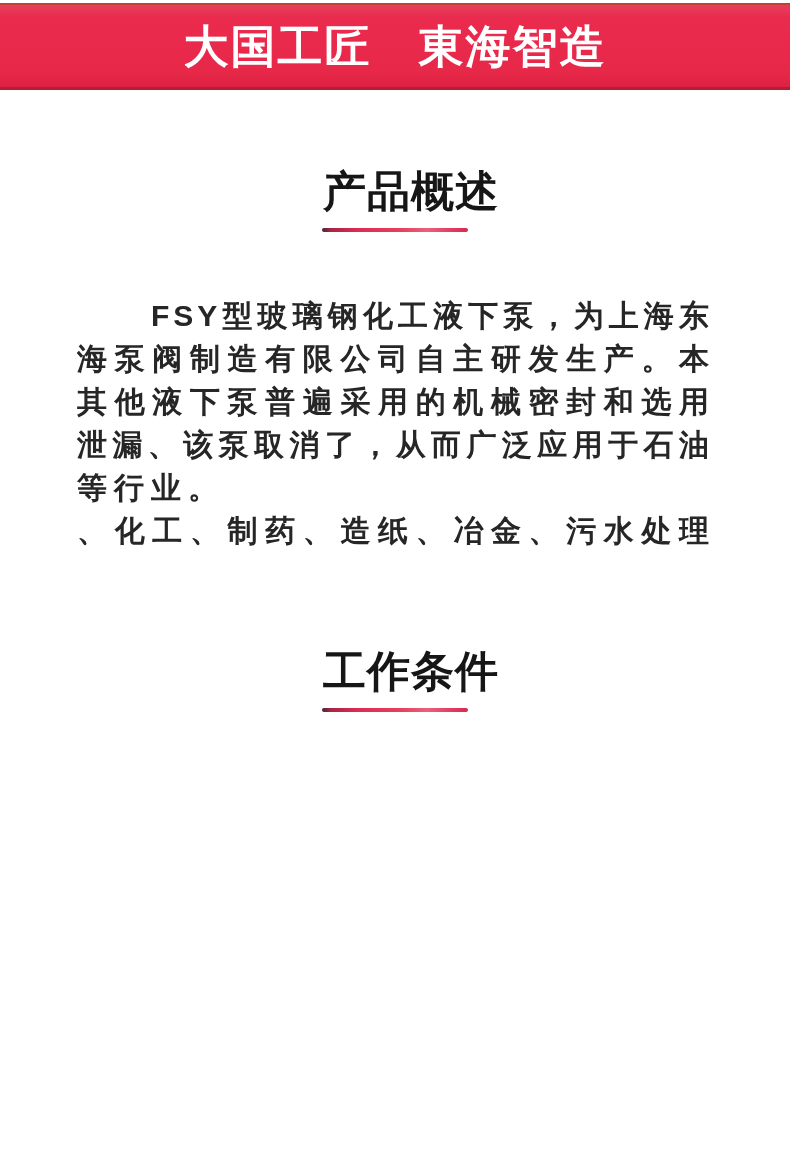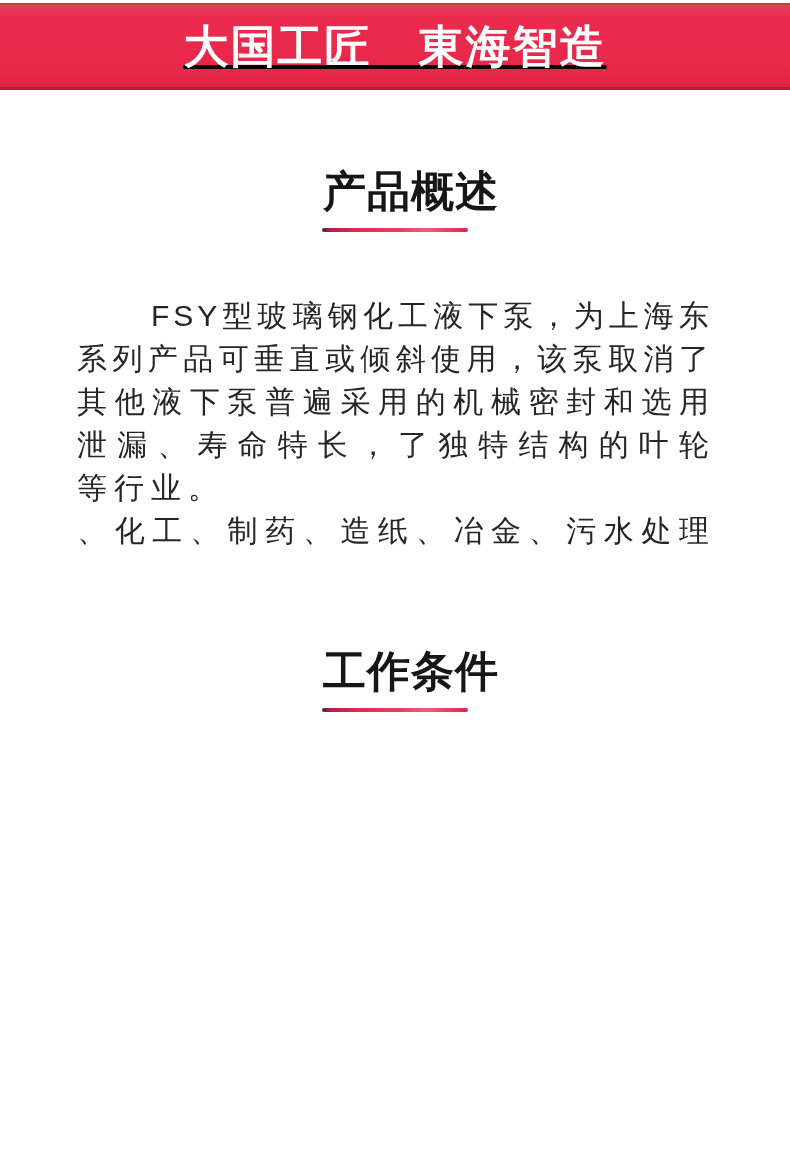--- a/index.html
+++ b/index.html
@@ -10,21 +10,21 @@
     font-family:"Liberation Sans","DejaVu Sans",sans-serif;
     -webkit-font-smoothing:antialiased;
   }
   
   .banner{
     margin-top:3px;
     height:82px;
     background:linear-gradient(180deg,#e3405c 0%,#ea2b4e 15%,#e72849 80%,#de2142 100%);
     border-top:2px solid #c83d36;
     border-bottom:3px solid #b51c37;
-    display:flex;align-items:center;justify-content:center;text-decoration:underline;
+    display:flex;align-items:center;justify-content:center;
   }
   .banner-title{
     color:#ffffff;
     font-size:45px;
     font-weight:700;
     letter-spacing:2px;
     line-height:1;
     white-space:nowrap;
   }
   
@@ -51,20 +51,21 @@
     margin:62px auto 0;
     font-size:30px;
     line-height:43px;
     color:#262626;
   }
   .p-line{
     text-align:justify;
     text-align-last:justify;
     text-justify:inter-character;
     letter-spacing:4px;
+    font-weight:bold;
   }
   .p-line.indent{text-indent:74px;}
   .p-line.plain{text-align-last:auto;letter-spacing:7px;}
   
   .spec-list{
     margin:54px 0 0 68px;
     width:670px;
     font-size:28px;
     color:#262626;
   }
@@ -74,23 +75,23 @@
 
 <div class="banner">
   <div class="banner-title">大国工匠　東海智造</div>
 </div>
 
 <div class="overview-section">
   <div class="section-heading">产品概述</div>
   <div class="title-underline"></div>
   <div class="paragraph">
       <div class="p-line indent">FSY型玻璃钢化工液下泵，为上海东</div>
-      <div class="p-line">系列产品可垂直或倾斜使用，该泵取消了</div>
+      <div class="p-line">海泵阀制造有限公司自主研发生产。本</div>
       <div class="p-line">其他液下泵普遍采用的机械密封和选用</div>
-      <div class="p-line">泄漏、寿命特长，了独特结构的叶轮</div>
+      <div class="p-line">泄漏、该泵取消了，从而广泛应用于石油</div>
       <div class="p-line plain">等行业。</div>
       <div class="p-line">、化工、制药、造纸、冶金、污水处理</div>
     </div>
 </div>
 
 <div class="conditions-section">
   <div class="section-heading">工作条件</div>
   <div class="title-underline"></div>
   <div class="spec-list"></div>
 </div>

